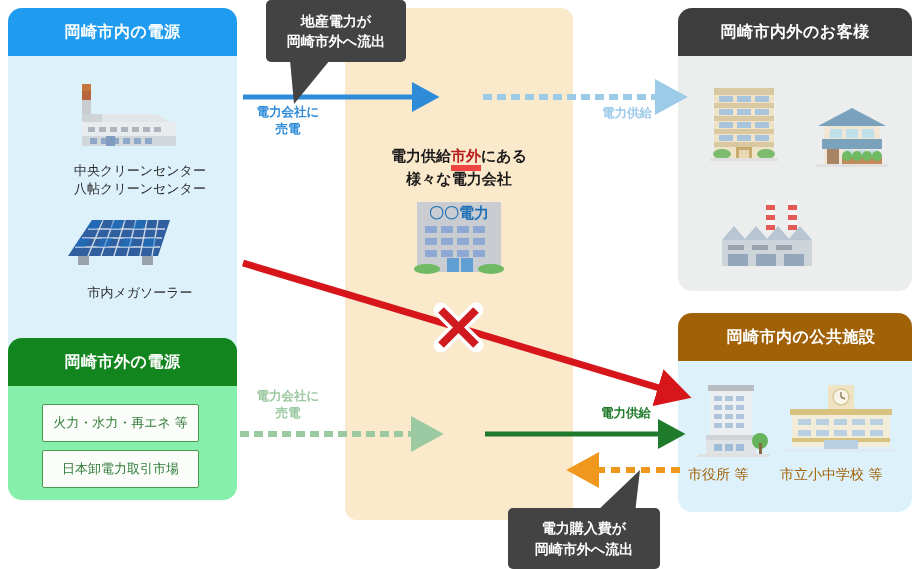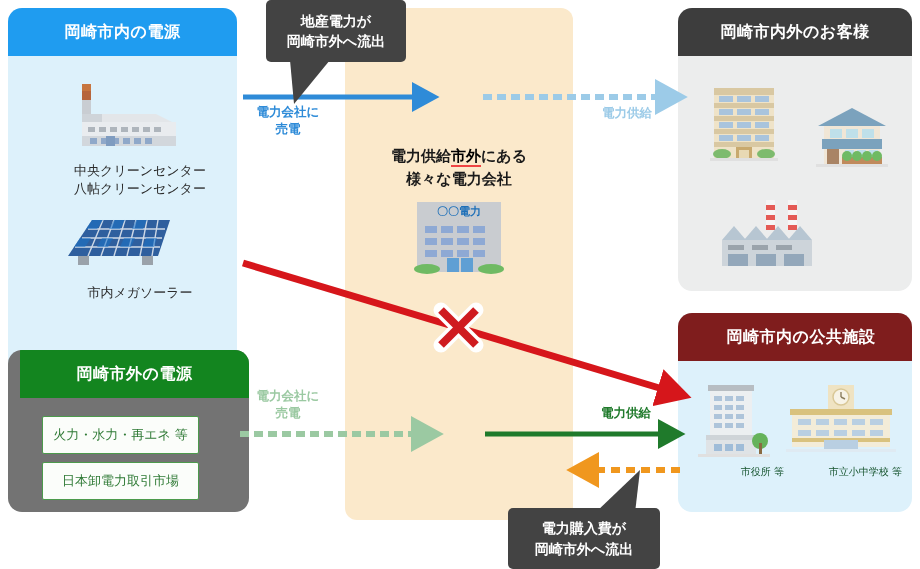--- a/index.html
+++ b/index.html
@@ -8,47 +8,47 @@
   .stage{position:absolute;left:0;top:0;width:920px;height:569px;}
 
   
   .panel{position:absolute;border-radius:14px;overflow:hidden;}
   .panel-head{height:48px;line-height:48px;text-align:center;color:#fff;
               font-weight:bold;font-size:16px;letter-spacing:.5px;}
   .panel-body{position:absolute;left:0;right:0;bottom:0;top:48px;}
 
   #p-src-in{left:8px;top:8px;width:229px;height:402px;background:#ddf1fb;}
   #p-src-in .panel-head{background:#1f9cf0;}
-  #p-src-out{left:8px;top:350px;width:229px;height:162px;background:#737373;padding-left:12px;}
+  #p-src-out{left:8px;top:338px;width:229px;height:162px;background:#86efac;}
   #p-src-out .panel-head{background:#13851f;}
   #p-cust{left:678px;top:8px;width:234px;height:283px;background:#eceded;}
   #p-cust .panel-head{background:#3d3d3d;}
   #p-pub{left:678px;top:313px;width:234px;height:199px;background:#ddf1fb;}
-  #p-pub .panel-head{background:#7f1d1d;padding-left:12px;}
+  #p-pub .panel-head{background:#a16207;padding-left:12px;}
 
   
   #beige{position:absolute;left:345px;top:8px;width:228px;height:512px;
          background:#fbe9cb;border-radius:12px;}
 
   
   .cap{position:absolute;text-align:center;font-size:13px;color:#2b2b2b;
        line-height:1.35;white-space:nowrap;margin-left:35px;}
-  .cap2{position:absolute;text-align:right;font-size:10px;color:#14532d;
+  .cap2{position:absolute;text-align:left;font-size:14px;color:#a16207;
         line-height:1.4;}
 
   
   .obox{position:absolute;left:34px;width:157px;height:38px;box-sizing:border-box;
         border:1px solid #4c9a4c;background:#fbfdfa;border-radius:2px;
         display:flex;align-items:center;justify-content:center;
         color:#2f7a35;font-size:13px;}
 
   
   #center-title{position:absolute;left:345px;top:145px;width:228px;text-align:center;
                 font-size:15px;font-weight:bold;color:#1a1a1a;line-height:1.5;}
-  .uline{color:#000000;border-bottom:2px solid #ef4444;}
+  .uline{color:#b91c1c;border-bottom:6px solid #ef4444;}
 
   
   .callout{position:absolute;background:#434343;color:#fff;border-radius:5px;
            text-align:center;font-size:14px;font-weight:bold;line-height:1.45;
            display:flex;align-items:center;justify-content:center;}
   #co-top{left:266px;top:0px;width:140px;height:62px;}
   #co-bot{left:508px;top:508px;width:152px;height:61px;}
 
   
   .alabel{position:absolute;text-align:center;font-size:12.5px;line-height:1.35;
@@ -321,21 +321,21 @@
         <rect x="30" y="50" width="12" height="7"></rect>
       <rect x="46" y="50" width="12" height="7"></rect>
         <rect x="62" y="50" width="12" height="7"></rect>
     </g>
     <rect x="36" y="58" width="26" height="14" fill="#5f9fd4"></rect>
     <rect x="48" y="58" width="2" height="14" fill="#c9ccd0"></rect>
     <ellipse cx="16" cy="69" rx="13" ry="5" fill="#6fba63"></ellipse>
     <ellipse cx="80" cy="69" rx="13" ry="5" fill="#6fba63"></ellipse>
   </svg>
   <div style="position:absolute;left:411px;top:204px;width:96px;text-align:center;
-              font-size:11px;font-weight:bold;color:#1d6fb8;">〇〇電力</div>
+              font-size:15px;font-weight:bold;color:#1d6fb8;">〇〇電力</div>
 
   <svg class="ov">
     <defs>
       <marker id="m-blue" markerWidth="6" markerHeight="6" refX="1.2" refY="3" orient="auto">
         <polygon points="0,0 5.5,3 0,6" fill="#2e8bd8"></polygon>
         </marker>
       <marker id="m-bluel" markerWidth="6" markerHeight="6" refX="1.2" refY="3" orient="auto">
         <polygon points="0,0 5.5,3 0,6" fill="#9ccbe8"></polygon>
         </marker>
       <marker id="m-greenl" markerWidth="6" markerHeight="6" refX="1.2" refY="3" orient="auto">

